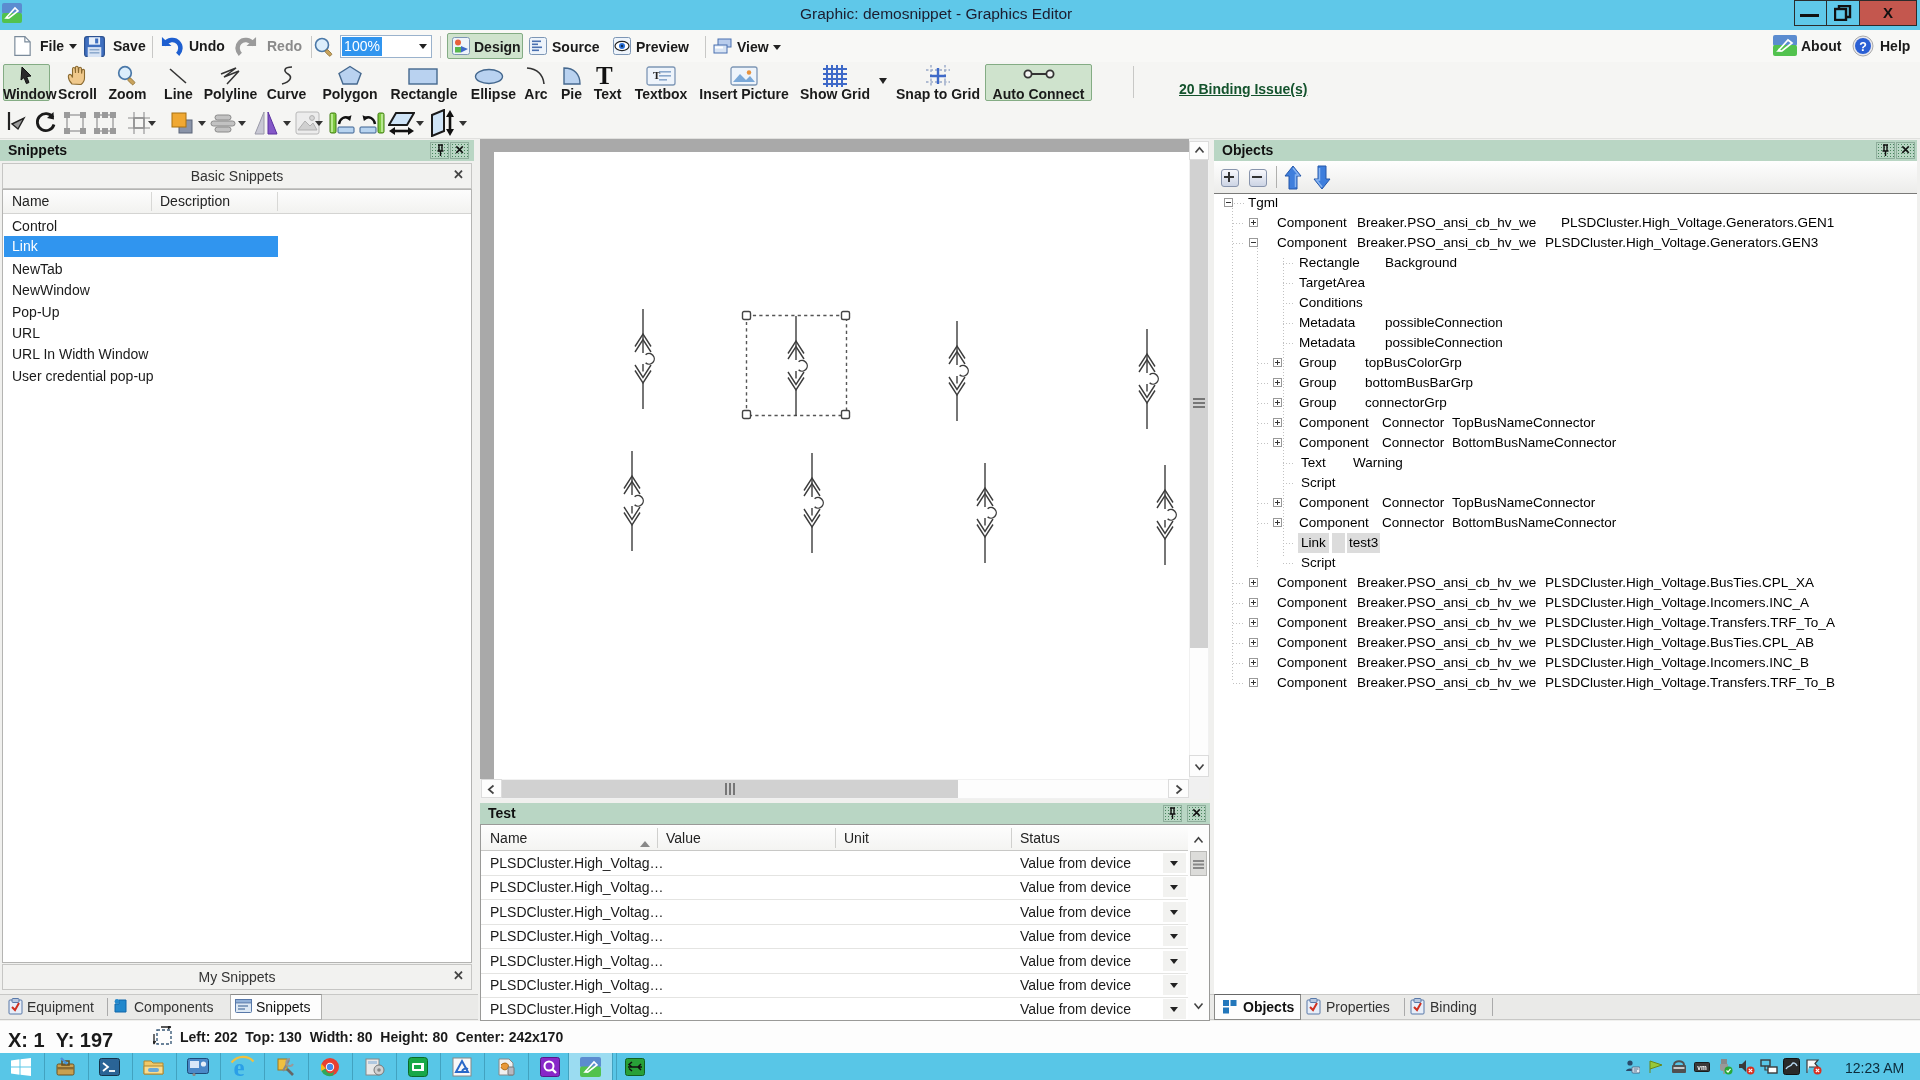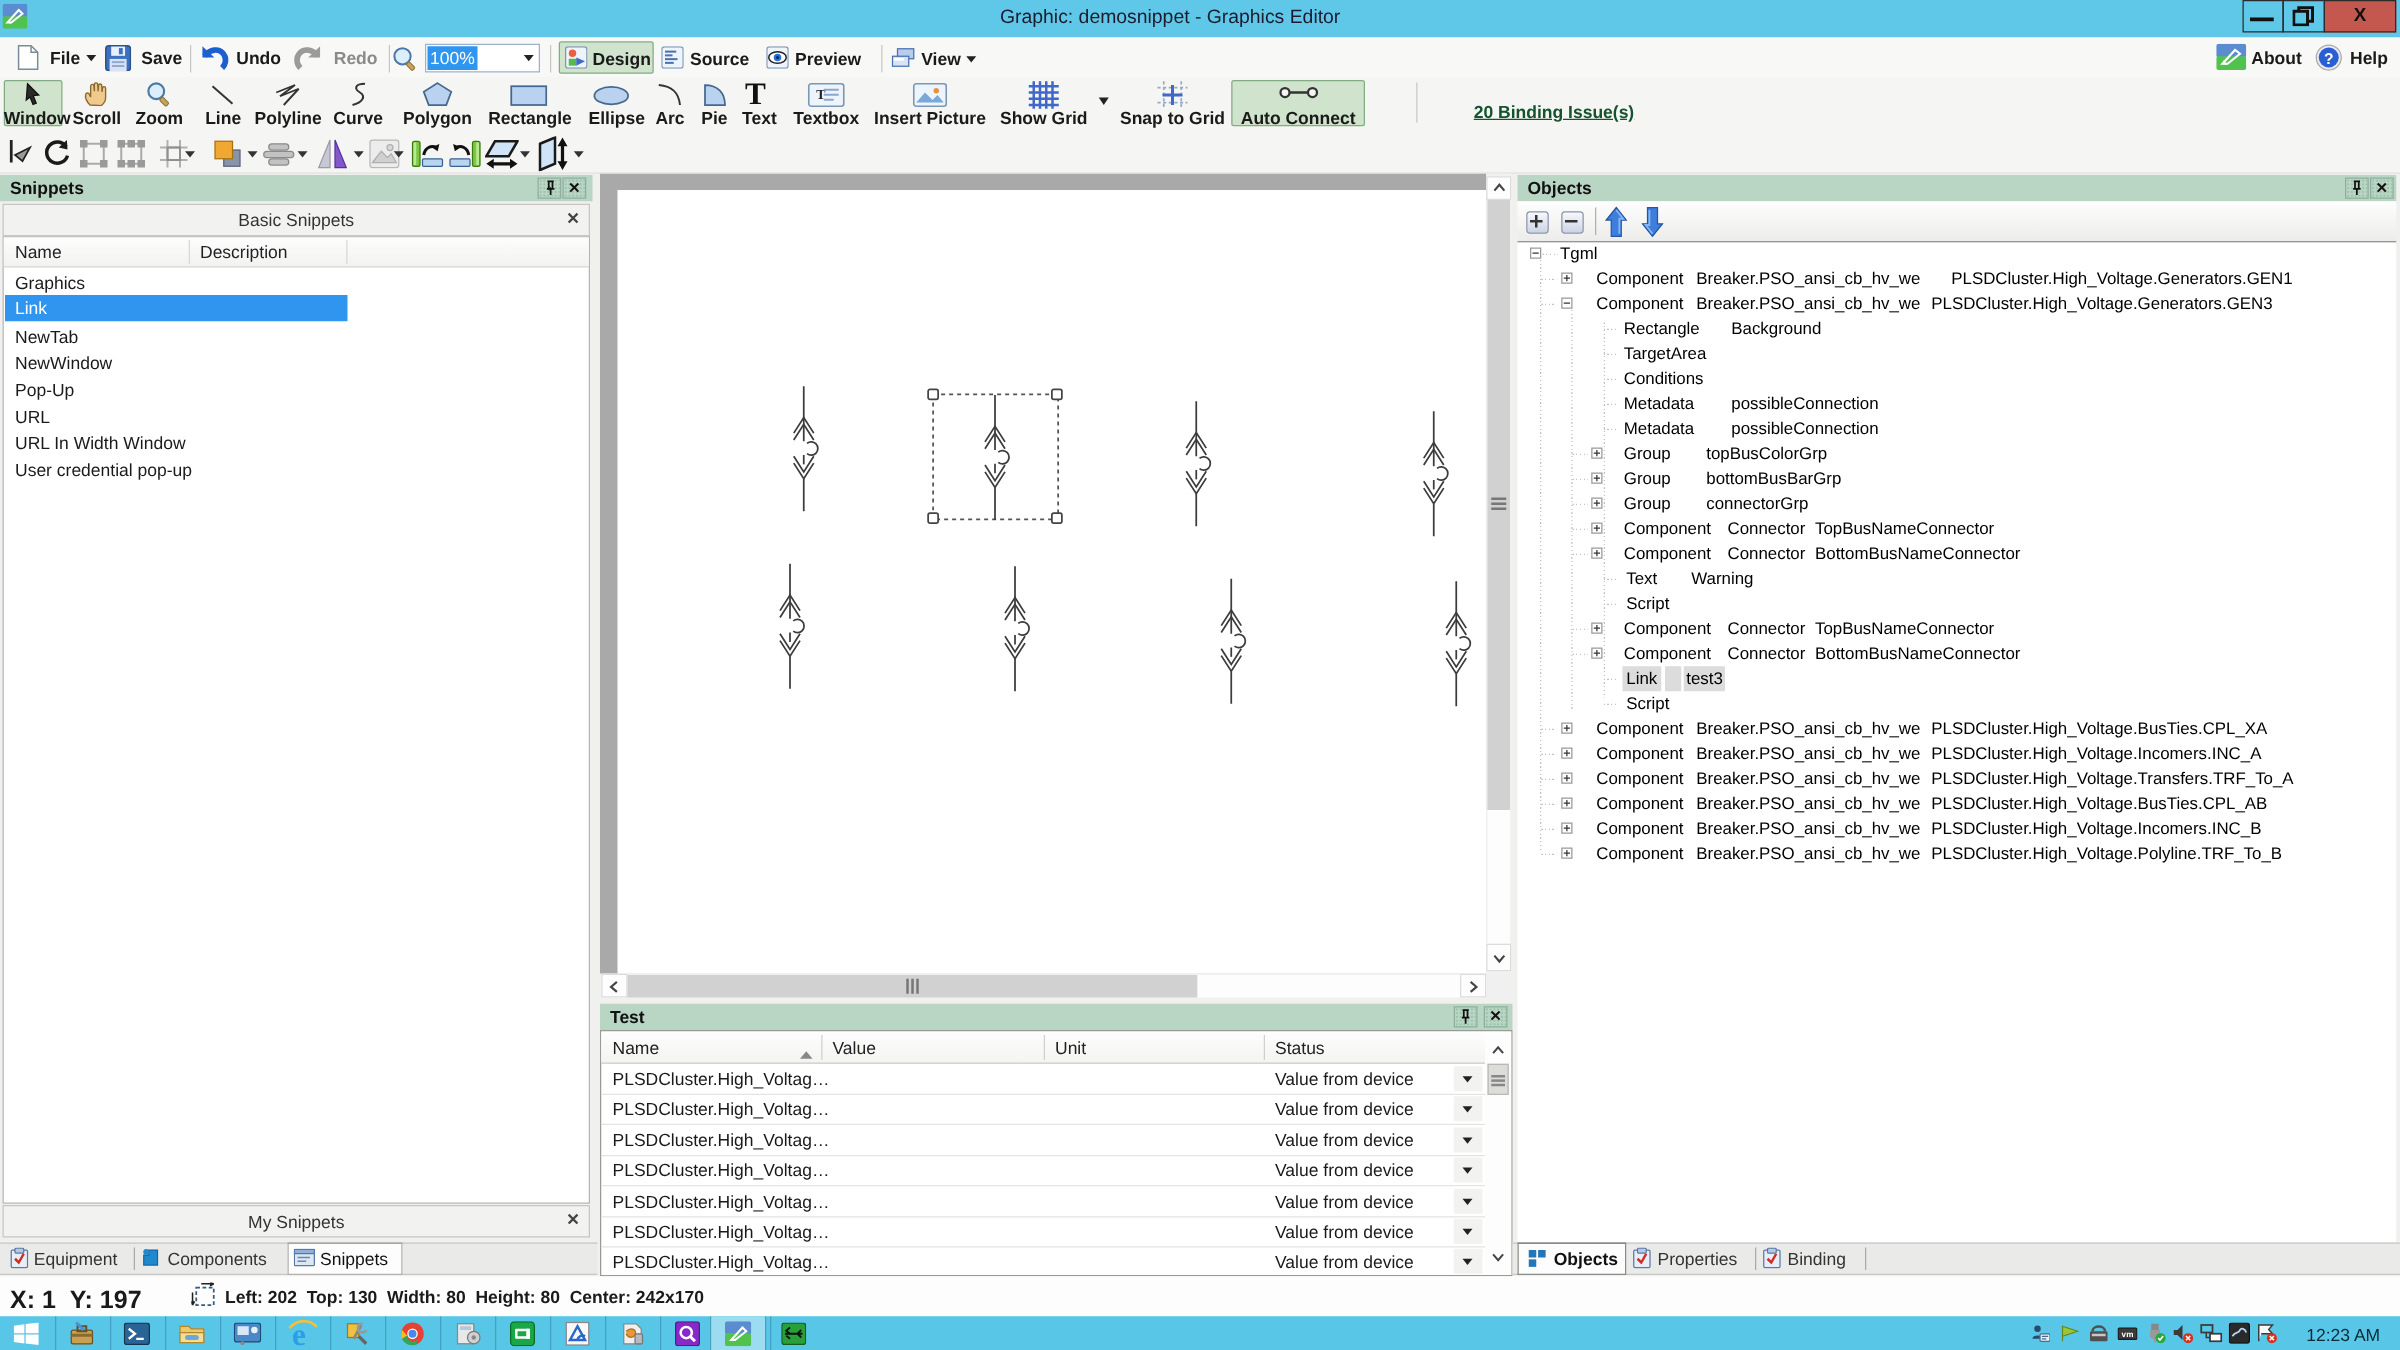--- a/index.html
+++ b/index.html
@@ -334,21 +334,21 @@
   <div class="xmark" style="left:453px;top:167px;">✕</div>
 
   <div class="abs" style="left:2px;top:189px;width:470px;height:774px;background:#fff;border:1px solid #b4b4b2;box-sizing:border-box;"></div>
 
   <div class="abs" style="left:3px;top:190px;width:468px;height:23px;background:linear-gradient(#fdfdfd,#f2f2f0);border-bottom:1px solid #d4d4d2;"></div>
   <div class="abs" style="left:151px;top:192px;width:1px;height:19px;background:#d8d8d6;"></div>
   <div class="abs" style="left:277px;top:192px;width:1px;height:19px;background:#d8d8d6;"></div>
   <div class="abs" style="left:12px;top:193px;font-size:14px;color:#222;">Name</div>
   <div class="abs" style="left:160px;top:193px;font-size:14px;color:#222;">Description</div>
 
-  <div class="abs" style="left:12px;top:218px;font-size:14px;">Graphics</div>
+  <div class="abs" style="left:12px;top:218px;font-size:14px;">Control</div>
   <div class="abs" style="left:4px;top:236px;width:274px;height:21px;background:#3095ef;color:#fff;font-size:14px;line-height:21px;"><span style="margin-left:8px">Link</span></div>
   <div class="abs" style="left:12px;top:261px;font-size:14px;">NewTab</div>
   <div class="abs" style="left:12px;top:282px;font-size:14px;">NewWindow</div>
   <div class="abs" style="left:12px;top:304px;font-size:14px;">Pop-Up</div>
   <div class="abs" style="left:12px;top:325px;font-size:14px;">URL</div>
   <div class="abs" style="left:12px;top:346px;font-size:14px;">URL In Width Window</div>
   <div class="abs" style="left:12px;top:368px;font-size:14px;">User credential pop-up</div>
 
   <div class="graybar" style="left:2px;top:964px;width:470px;height:26px;line-height:24px;">My Snippets</div>
   <div class="xmark" style="left:453px;top:968px;">✕</div>
@@ -652,21 +652,21 @@
   <div class="tn" style="left:1277px;top:633px;">Component</div>
         <div class="tn" style="left:1357px;top:633px;">Breaker.PSO_ansi_cb_hv_we</div>
         <div class="tn" style="left:1545px;top:633px;">PLSDCluster.High_Voltage.BusTies.CPL_AB</div>
   <div class="pm pmplus" style="left:1249px;top:658px;"></div>
   <div class="tn" style="left:1277px;top:653px;">Component</div>
         <div class="tn" style="left:1357px;top:653px;">Breaker.PSO_ansi_cb_hv_we</div>
         <div class="tn" style="left:1545px;top:653px;">PLSDCluster.High_Voltage.Incomers.INC_B</div>
   <div class="pm pmplus" style="left:1249px;top:678px;"></div>
   <div class="tn" style="left:1277px;top:673px;">Component</div>
         <div class="tn" style="left:1357px;top:673px;">Breaker.PSO_ansi_cb_hv_we</div>
-        <div class="tn" style="left:1545px;top:673px;">PLSDCluster.High_Voltage.Polyline.TRF_To_B</div>
+        <div class="tn" style="left:1545px;top:673px;">PLSDCluster.High_Voltage.Transfers.TRF_To_B</div>
 </div>
 <style>
 .tn{position:absolute;font-size:13.5px;height:20px;line-height:20px;white-space:nowrap;color:#000;}
 .hdot{position:absolute;height:1px;background-image:repeating-linear-gradient(to right,#c2c2c2 0 1px,transparent 1px 3px);}
 .vdot{position:absolute;width:1px;background-image:repeating-linear-gradient(to bottom,#c2c2c2 0 1px,transparent 1px 3px);}
 </style>
 
   <div class="abs" style="left:1210px;top:994px;width:710px;height:26px;background:#eaeae8;border-top:1px solid #c8c8c6;border-bottom:1px solid #c8c8c6;box-sizing:border-box;"></div>
   <div class="abs" style="left:1214px;top:994px;width:87px;height:26px;background:#fdfdfd;border:1px solid #8a8a88;border-top:1px solid #666;box-sizing:border-box;"></div>
   <svg class="abs" style="left:1222px;top:999px" width="15" height="15" viewBox="0 0 15 15">

